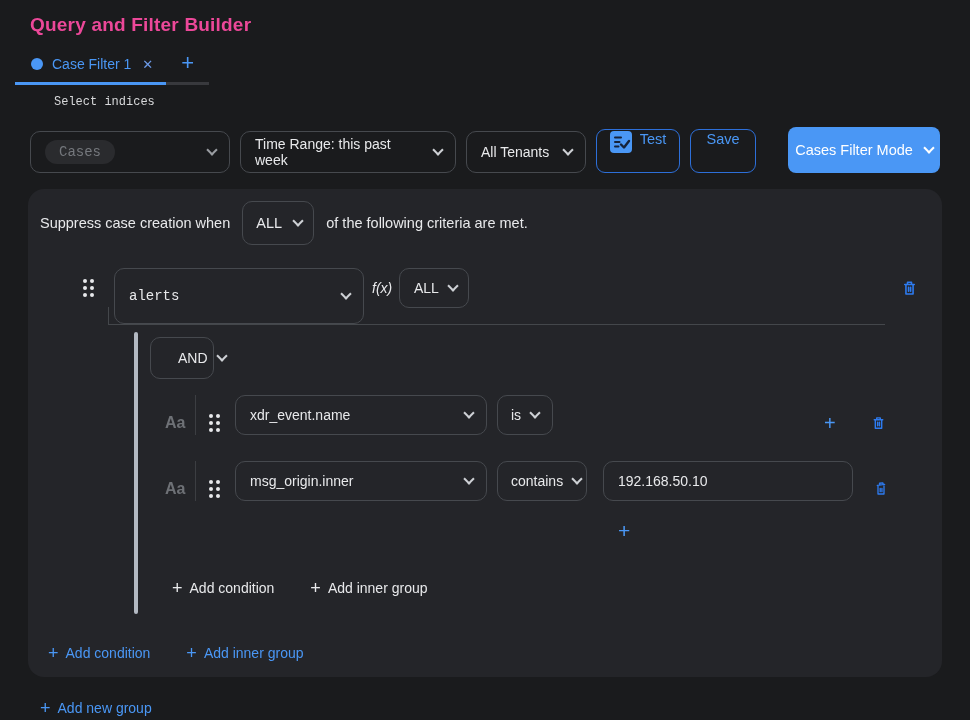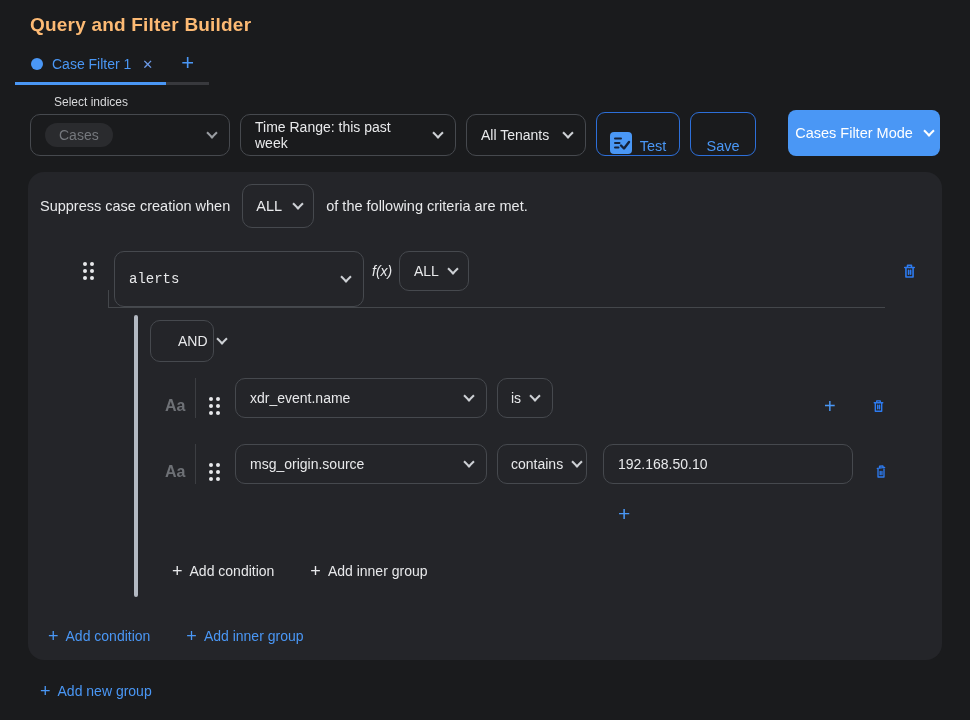--- a/index.html
+++ b/index.html
@@ -2,46 +2,46 @@
 <html><head>
 <meta charset="utf-8">
 <style>
   * { box-sizing: border-box; }
   html,body { margin:0; padding:0; }
   body {
     width:970px; height:720px; overflow:hidden;
     background:#1a1b1d; color:#e8e9eb;
     font-family:"Liberation Sans", sans-serif; font-size:14px;
   }
-  .page-title { margin:14px 0 0 30px; font-size:19px; font-weight:700; letter-spacing:.2px; color:#fdba74; }
+  .page-title { margin:14px 0 0 30px; font-size:19px; font-weight:700; letter-spacing:.2px; color:#ec4899; }
 
   
   .tabbar { display:flex; margin:12px 0 0 15px; }
   .tab { display:flex; align-items:center; gap:9px; padding:8px 13px 10px 16px;
          border-bottom:3px solid #4a97f5; color:#4a97f5; cursor:pointer; }
   .tab-dot { width:12px; height:12px; border-radius:50%; background:#4a97f5; }
   .tab-close { font-size:13px; color:#6d9be8; margin-left:2px; cursor:pointer; }
   .tab-add { padding:4px 15px 8px; border-bottom:3px solid #38393d; color:#4a97f5;
              font-size:22px; line-height:22px; font-weight:400; cursor:pointer; }
 
   
   .toolbar { display:flex; align-items:flex-end; gap:10px; margin:10px 30px 0 30px; }
-  .field-col { display:flex; flex-direction:column; gap:5px; }
+  .field-col { display:flex; flex-direction:column; gap:22px;font-family:Liberation Mono, monospace; }
   .field-label { font-size:12px; color:#d8d9db; margin-left:24px; }
   .select { display:flex; align-items:center; justify-content:space-between; gap:10px;
             border:1px solid #46494e; border-radius:10px; height:42px;
             padding:0 13px 0 14px; background:transparent; color:#e8e9eb; cursor:pointer; }
   .chev { width:8px; height:8px; border-right:2px solid #ced1d5; border-bottom:2px solid #ced1d5;
           transform:rotate(45deg); margin-top:-5px; flex:none; }
   .chev.gray { border-color:#9a9da2; }
   .sel-indices { width:200px; }
   .chip { background:#2a2b2e; color:#75787d; border-radius:14px; padding:4px 14px; }
   .sel-tenants { width:120px; }
   .sel-time { width:216px; }
-  .btn-outline { display:flex; align-items:flex-end; justify-content:center; gap:8px; height:44px;
+  .btn-outline { display:flex; align-items:flex-start; justify-content:center; gap:8px; height:44px;
                  border:1px solid #2d6fd9; border-radius:9px; background:transparent;
                  color:#4a97f5; font-size:14.5px; cursor:pointer; }
   .btn-test { width:84px; }
   .btn-save { width:66px; }
   .btn-mode { margin-left:auto; width:152px; height:46px; display:flex; align-items:center;
               justify-content:center; gap:12px; background:#4a97f5; color:#fff;
               border-radius:8px; font-size:14.5px; cursor:pointer; }
   .chev.white { border-color:#fff; }
 
   
@@ -225,21 +225,21 @@
     <span class="csep"></span>
     <span class="drag pos-drag-c">
         <i></i>
         <i></i>
         <i></i>
         <i></i>
         <i></i>
         <i></i>
       </span>
     <div class="select sel-field">
-      <span>msg_origin.source</span>
+      <span>msg_origin.inner</span>
       <span class="chev"></span>
     </div>
     <div class="select sel-op op-contains">
       <span>contains</span>
       <span class="chev"></span>
     </div>
     <input class="val-input vi-2" type="text" value="192.168.50.10" style="">
     <button class="icon-btn pos-trash-2">
       <svg width="16" height="18" viewBox="0 0 24 24" fill="none" stroke="#2d7bf0" stroke-width="2" stroke-linecap="round" stroke-linejoin="round">
           <path d="M6.5 6.5l11-1.5M9.8 5.5V3.4l5-.7.4 2.2M7.5 7.5v12h9v-12M10.8 11v5M13.4 11v5"></path>

